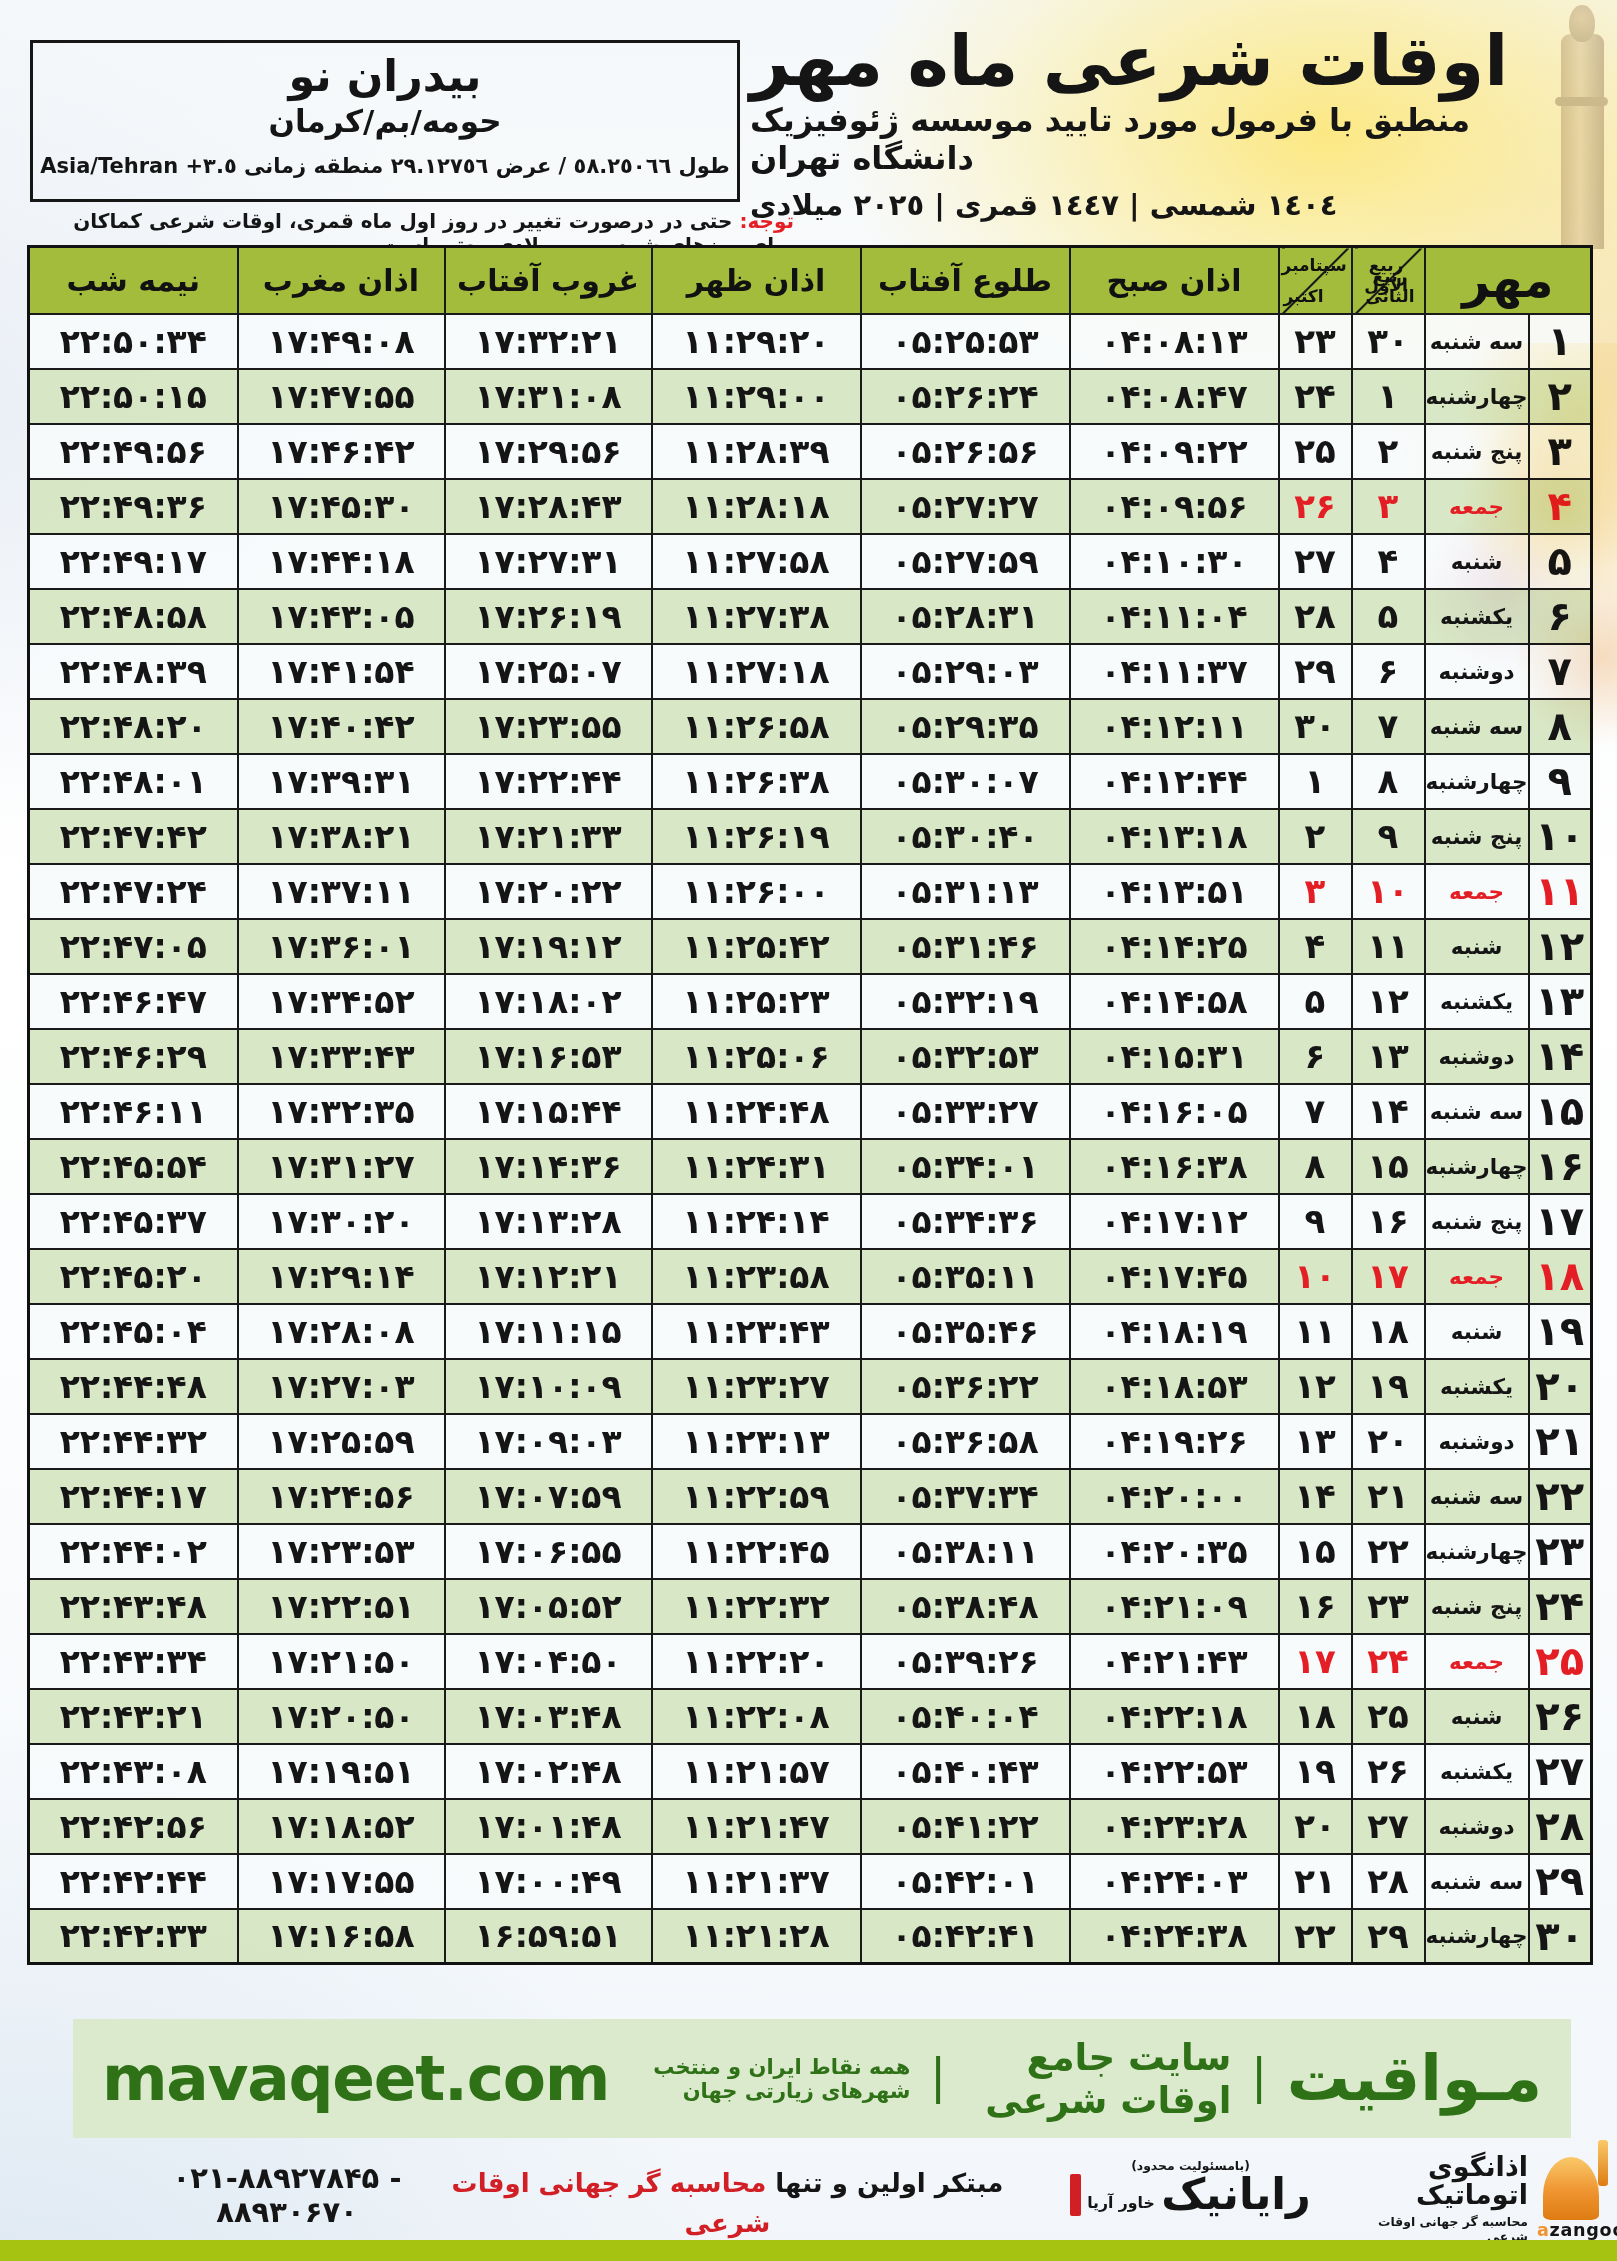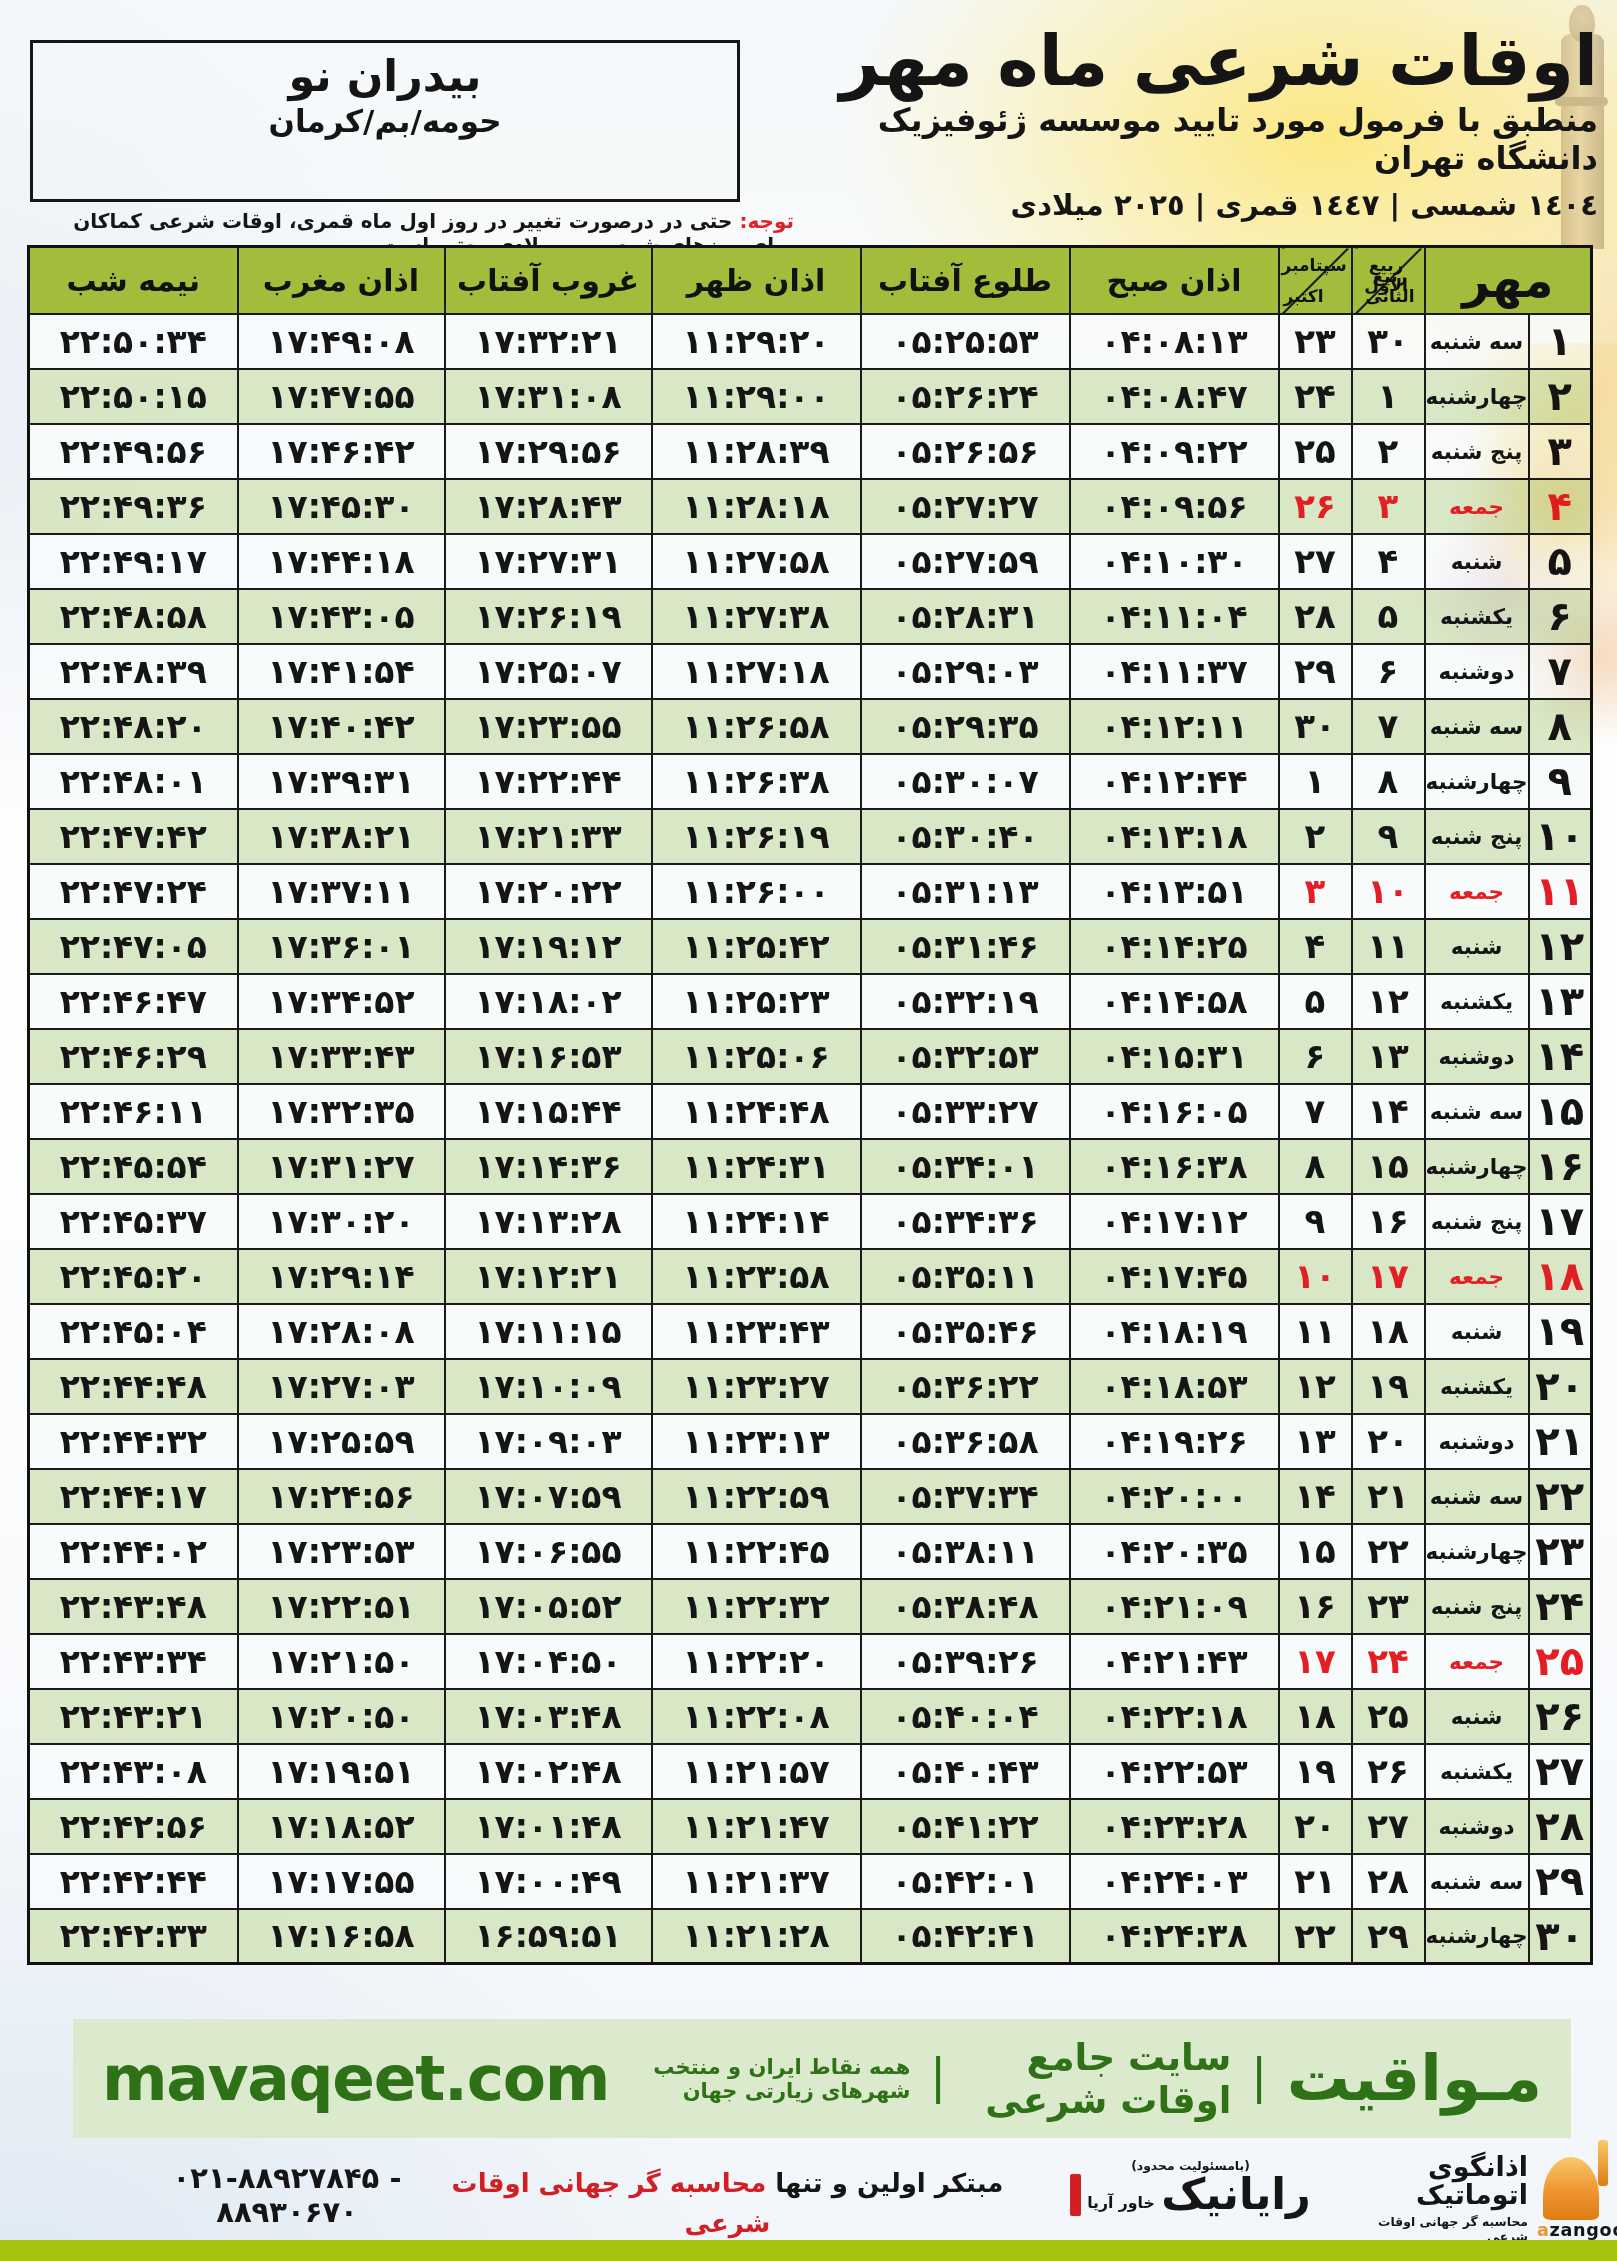--- a/index.html
+++ b/index.html
@@ -32,21 +32,21 @@
       radial-gradient(circle 157px at 80% 9%, rgba(250,226,140,.9), transparent 75%);}
 
   
   .location-box{
     position:absolute;left:30px;top:40px;width:710px;height:162px;
     border:3.3px solid #161616;text-align:center;direction:rtl;padding-top:9px;box-sizing:border-box;
   }
   .loc-name{font-size:43px;font-weight:800;line-height:1.15;}
   .loc-region{font-size:31px;font-weight:700;margin-top:1.3px;}
   .loc-coords{font-size:21px;font-weight:600;margin-top:15.7px;}
-  .title-block{position:absolute;left:750px;top:22px;width:848px;text-align:right;direction:rtl;}
+  .title-block{position:absolute;left:750px;top:22px;width:848px;text-align:left;direction:rtl;}
   .main-title{font-size:70px;font-weight:800;line-height:1.12;}
   .sub-title{font-size:32px;font-weight:800;margin-top:1px;}
   .years-line{font-size:29px;font-weight:700;margin-top:10.4px;}
   .notice{position:absolute;left:31px;top:209px;width:763px;direction:rtl;text-align:right;
     font-size:20px;font-weight:700;}
   .notice .red{color:var(--friday_red,#e41e25);}
 
   
   .tbl-wrap{position:absolute;left:27px;top:245px;width:1563px;}
   table{border-collapse:collapse;table-layout:fixed;width:1563px;direction:rtl;}
@@ -109,20 +109,21 @@
 </head>
 <body>
 
 <div class="page">
   <div class="minaret"></div>
 </div>
 
 <div class="location-box">
   <div class="loc-name">بیدران نو</div>
   <div class="loc-region">حومه/بم/کرمان</div>
+  <div class="loc-coords">طول ٥٨.٢٥٠٦٦ / عرض ٢٩.١٢٧٥٦ منطقه زمانی ‪Asia/Tehran +٣.٥‬</div>
 </div>
 
 <div class="title-block">
   <div class="main-title">اوقات شرعی ماه مهر</div>
   <div class="sub-title">منطبق با فرمول مورد تایید موسسه ژئوفیزیک دانشگاه تهران</div>
   <div class="years-line">١٤٠٤ شمسی | ١٤٤٧ قمری | ٢٠٢٥ میلادی</div>
 </div>
 
 <div class="notice">
   <span class="red">توجه:</span><span> حتی در درصورت تغییر در روز اول ماه قمری، اوقات شرعی کماکان برای روزهای شمسی و میلادی معتبر است.</span>

